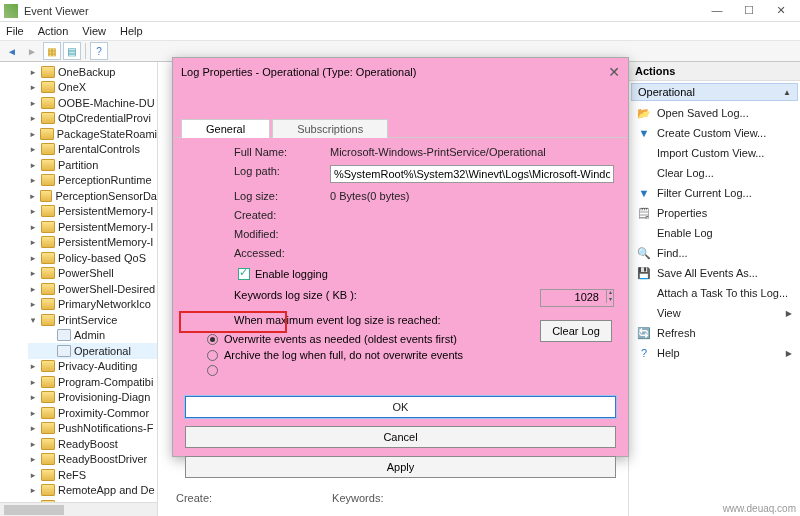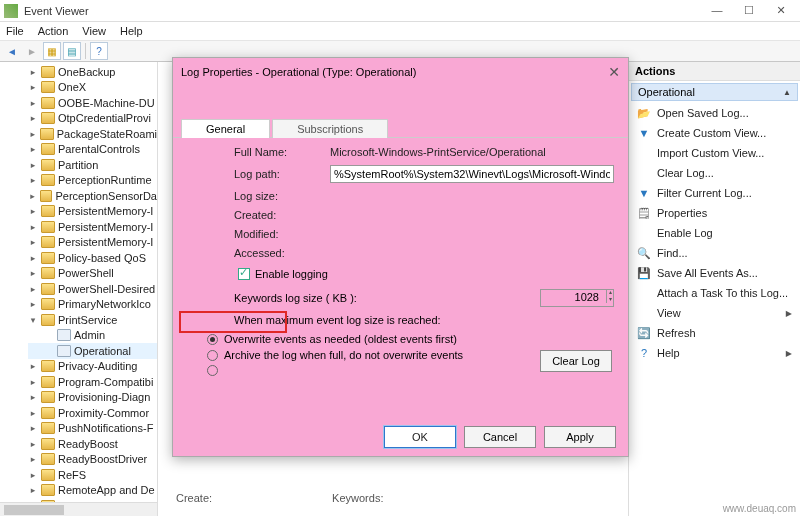--- a/index.html
+++ b/index.html
@@ -32,34 +32,34 @@
 .act-item { display:flex; align-items:center; gap:6px; padding:3px 8px; color:#222; }
 .act-item .ic { width:14px; height:14px; display:flex; align-items:center; justify-content:center; font-size:11px; }
 
 .dialog { position:absolute; left:172px; top:57px; width:457px; height:400px; background:#f9a8d4; border:1px solid #aaa; box-shadow:0 3px 12px rgba(0,0,0,.3); display:flex; flex-direction:column; }
 .dlg-title { padding:6px 8px; display:flex; justify-content:space-between; align-items:center; }
 .dlg-title .x { font-size:14px; color:#555; }
 .tabs { display:flex; border-bottom:1px solid #ccc; padding:0 8px; }
 .tab { padding:3px 24px; border:1px solid #ccc; border-bottom:none; background:#fff; margin-right:2px; position:relative; top:1px;margin-top:32px; }
 .tab.inactive { background:#f4f4f4; color:#555; }
 .form { padding:8px 14px; flex:1; }
-.frow { display:flex; align-items:center; margin-bottom:7px;padding-left:47px; }
+.frow { display:flex; align-items:flex-start; margin-bottom:7px;padding-left:47px; }
 .flab { width:96px; color:#222; }
 .fval { flex:1; color:#222; }
 .ftxt { flex:1; height:18px; border:1px solid #999; padding:1px 3px; font-size:11px; background:#fff; }
 .chk-wrap { display:inline-flex; align-items:center; gap:5px; padding:2px 4px; }
 .chk { width:12px; height:12px; border:1px solid #3a8; background:#fff; position:relative; }
 .chk::after { content:"✓"; color:#3a8; position:absolute; top:-3px; left:0; font-size:11px; }
 .hl { position:absolute; border:2px solid #e02828; }
 .spin { width:74px; height:18px; border:1px solid #999; text-align:right; padding:1px 14px 1px 3px; position:relative; }
 .spin::after { content:"▴\A▾"; white-space:pre; position:absolute; right:1px; top:-1px; font-size:6px; line-height:7px; border-left:1px solid #999; padding-left:2px; color:#555; }
 .radio-row { display:flex; align-items:center; gap:6px; margin:4px 0 4px 20px; }
 .r { width:11px; height:11px; border:1px solid #666; border-radius:50%; position:relative; }
 .r.on::after { content:""; position:absolute; inset:2px; border-radius:50%; background:#333; }
-.dlg-btns { display:flex; gap:8px; justify-content:flex-end; padding:8px 12px; }
+.dlg-btns { display:flex; gap:8px; justify-content:flex-end; padding:8px 12px;flex-direction:column; }
 .btn { min-width:72px; height:22px; border:1px solid #8a8a8a; background:#f4f4f4; text-align:center; line-height:20px; }
 .btn.primary { border:1px solid #2e77cc; background:#fff; color:#222; outline:1px solid #9cc3ee; }
 .clrbtn { position:absolute; right:16px; bottom:46px; }
 .center-bg { padding:6px 8px; color:#555; }
 .watermark { position:absolute; right:4px; bottom:2px; font-size:10px; color:#999; }
 </style>
 </head>
 <body>
 
 <div class="titlebar">
@@ -332,20 +332,21 @@
     <div class="frow">
         <div class="flab">Full Name:</div>
         <div class="fval">Microsoft-Windows-PrintService/Operational</div>
       </div>
     <div class="frow">
         <div class="flab">Log path:</div>
         <input class="ftxt" value="%SystemRoot%\System32\Winevt\Logs\Microsoft-Windows-PrintService%4Operation" style="">
       </div>
     <div class="frow">
         <div class="flab">Log size:</div>
+        <div class="fval">0 Bytes(0 bytes)</div>
       </div>
     <div class="frow">
         <div class="flab">Created:</div>
       </div>
     <div class="frow">
         <div class="flab">Modified:</div>
       </div>
     <div class="frow">
         <div class="flab">Accessed:</div>
       </div>

